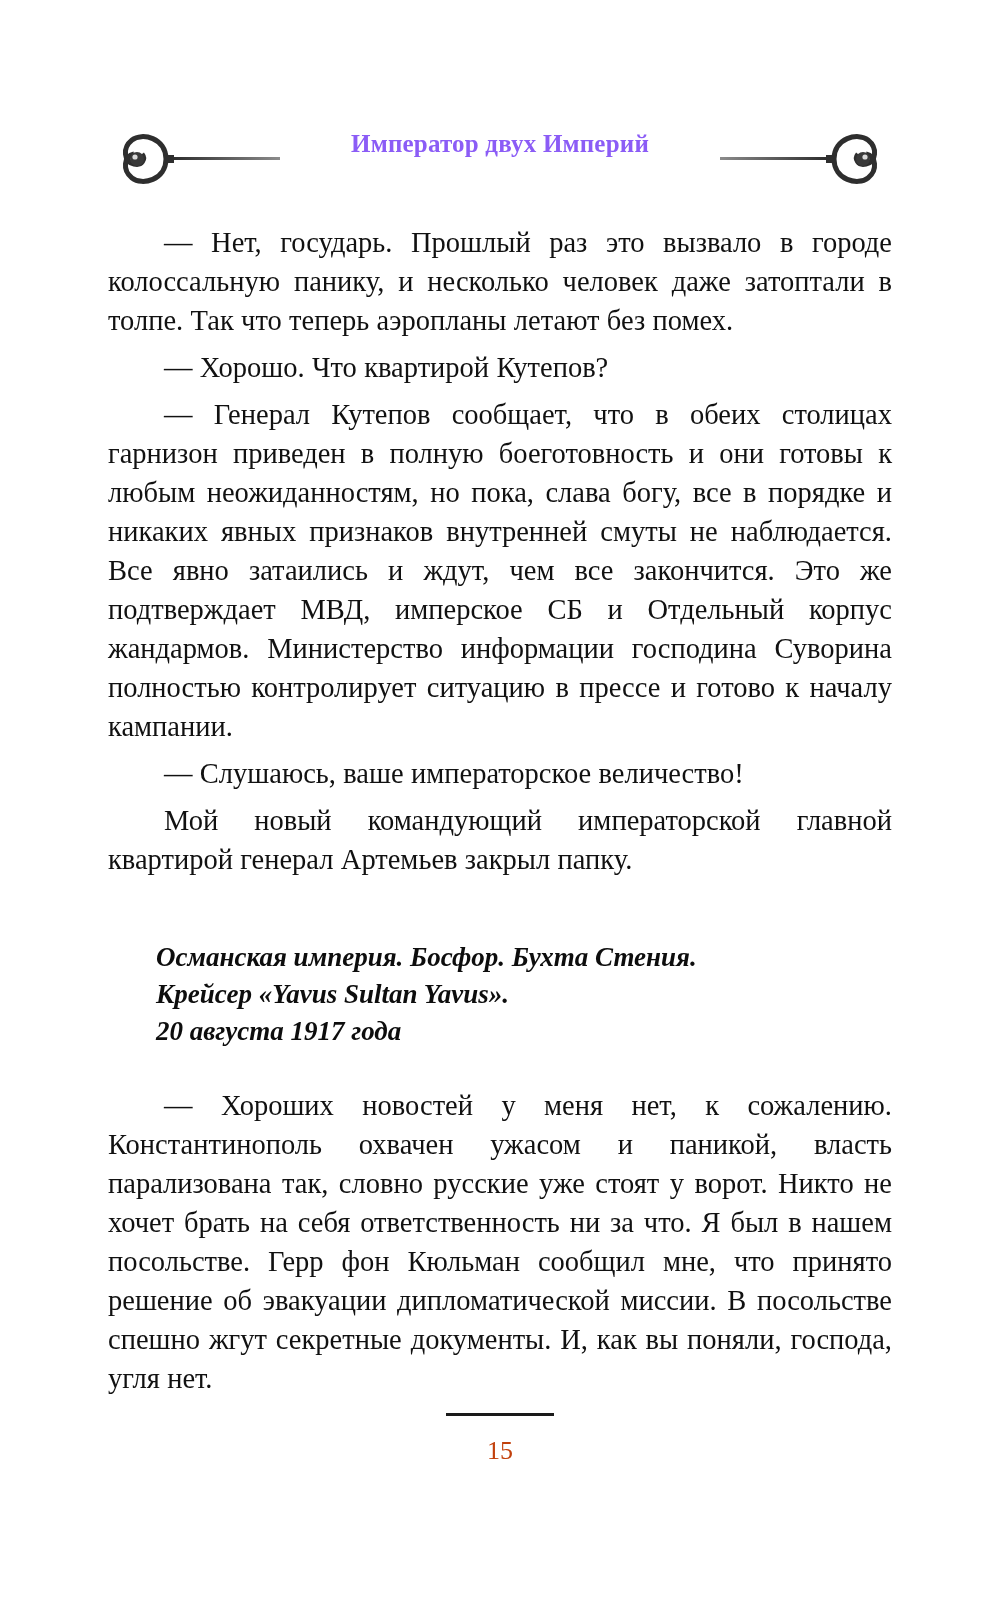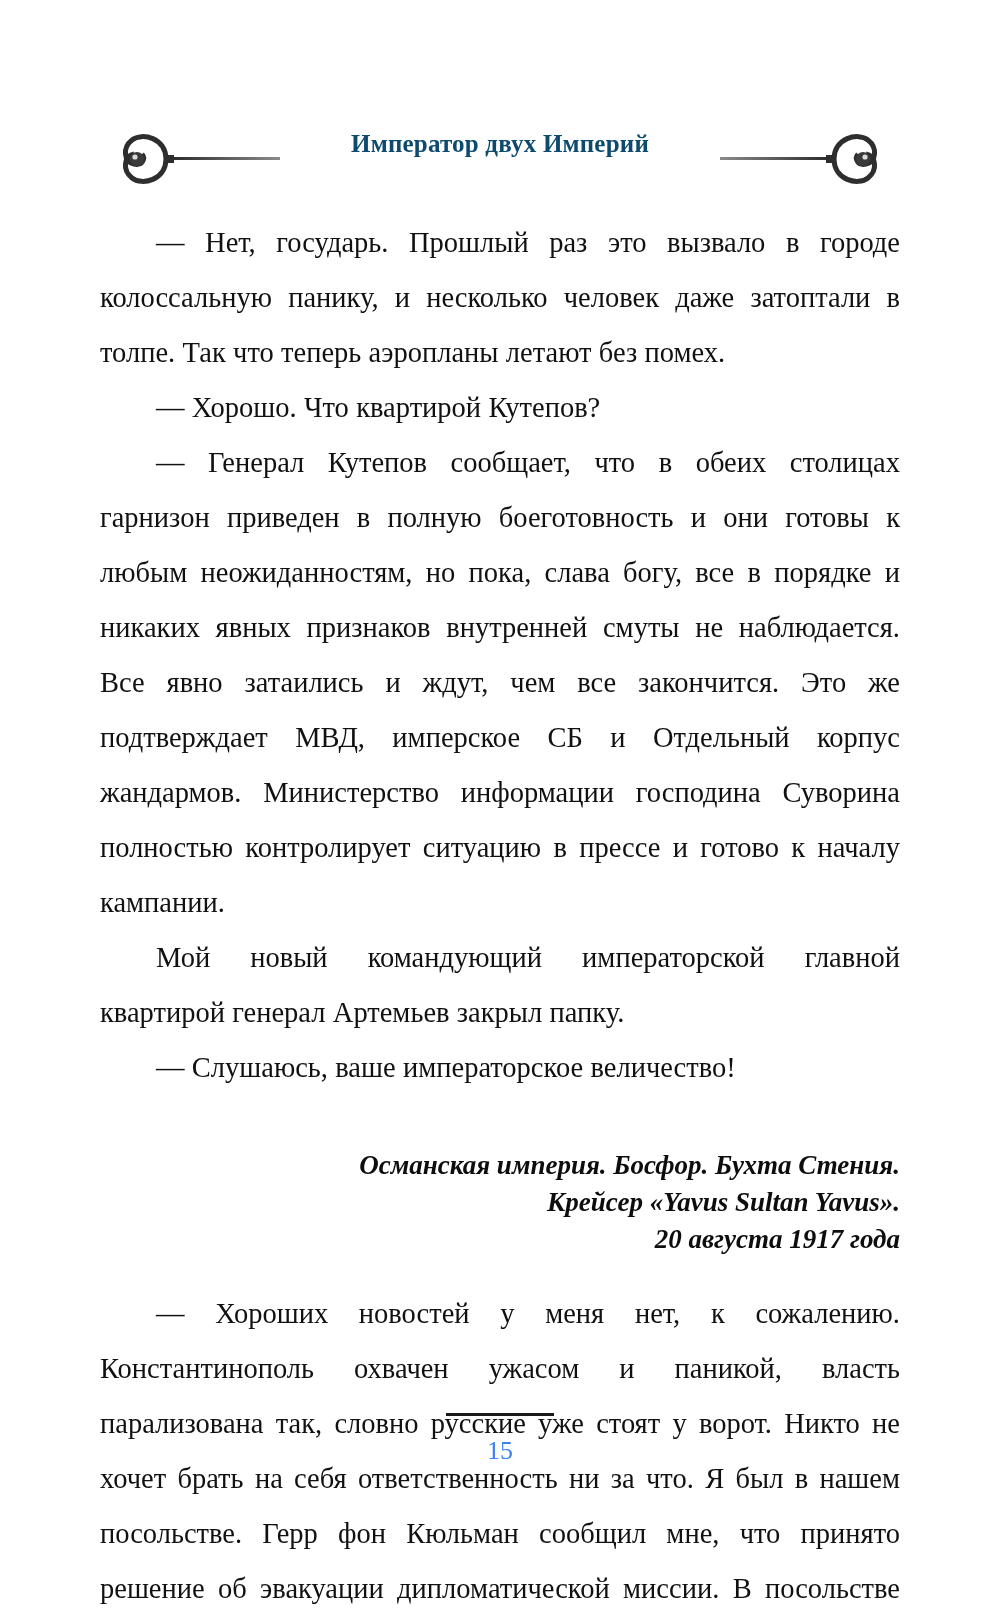--- a/index.html
+++ b/index.html
@@ -36,21 +36,21 @@
   }
   .header-title {
     position: absolute;
     left: 0;
     top: 18px;
     width: 800px;
     text-align: center;
     font-size: 25px;
     font-weight: 700;
     letter-spacing: 0.2px;
-    color: #0c4a6e;
+    color: #8b5cf6;
     font-family: "Liberation Serif", "DejaVu Serif", serif;
   }
 
   
   .rule {
     position: absolute;
     top: 45px;
     height: 3px;
     background: linear-gradient(to right, #2b2b2b, #8b8b8b);
   }
@@ -70,60 +70,59 @@
   .ornament svg { display: block; }
 
   
   .content {
     position: absolute;
     left: 100px;
     top: 215px;
     width: 800px;
   }
   p.para {
-    margin: 0;
+    margin: 8px;
     font-size: 28.5px;
-    line-height: 55px;
+    line-height: 39px;
     text-align: justify;
     text-indent: 56px;
     hyphens: manual;
     word-spacing: 0.2px;
     color: #111111;
   }
 
   .section-head {
     margin: 0;
     font-size: 27px;
     line-height: 37px;
     font-weight: 700;
     font-style: italic;
     text-indent: 56px;
     color: #0d0d0d;
-    text-align: right;
   }
   .spacer-lg { height: 52px; }
   .spacer-md { height: 28px; }
 
   
   .footer {
     position: absolute;
     left: 0;
     bottom: 150px;
     width: 1000px;
     text-align: center;
   }
   .footer-rule {
     width: 108px;
     height: 3px;
     background: #1a1a1a;
     margin: 0 auto 20px auto;
   }
   .page-number {
     font-size: 26px;
-    color: #3b82f6;
+    color: #c2410c;
     font-family: "Liberation Serif", "DejaVu Serif", serif;
   }
 </style>
 </head>
 <body>
 
 <div class="page">
 
   <div class="header">
 
@@ -156,22 +155,22 @@
         <path d="M58 29 h8 v8 h-8 z" fill="#2e2e2e"></path>
       </svg>
     </div>
   </div>
 
   <div class="content">
 
     <p class="para">— Нет, государь. Прошлый раз это вызвало в городе колоссальную панику, и несколько человек даже затоптали в толпе. Так что теперь аэропланы летают без помех.</p>
     <p class="para">— Хорошо. Что квартирой Кутепов?</p>
     <p class="para">— Генерал Кутепов сообщает, что в обеих столицах гарнизон приведен в полную боеготовность и они готовы к любым неожиданностям, но пока, слава богу, все в порядке и никаких явных признаков внутренней смуты не наблюдается. Все явно затаились и ждут, чем все закончится. Это же подтверждает МВД, имперское СБ и Отдельный корпус жандармов. Министерство информации господина Суворина полностью контролирует ситуацию в прессе и готово к началу кампании.</p>
+    <p class="para">— Слушаюсь, ваше императорское величество!</p>
     <p class="para">Мой новый командующий императорской главной квартирой генерал Артемьев закрыл папку.</p>
-    <p class="para">— Слушаюсь, ваше императорское величество!</p>
 
     <div class="spacer-lg"></div>
 
     <p class="section-head">Османская империя. Босфор. Бухта Стения.</p>
     <p class="section-head">Крейсер «Yavus Sultan Yavus».</p>
     <p class="section-head">20 августа 1917 года</p>
 
     <div class="spacer-md"></div>
 
     <p class="para">— Хороших новостей у меня нет, к сожалению. Константинополь охвачен ужасом и паникой, власть парализована так, словно русские уже стоят у ворот. Никто не хочет брать на себя ответственность ни за что. Я был в нашем посольстве. Герр фон Кюльман сообщил мне, что принято решение об эвакуации дипломатической миссии. В посольстве спешно жгут секретные документы. И, как вы поняли, господа, угля нет.</p>

